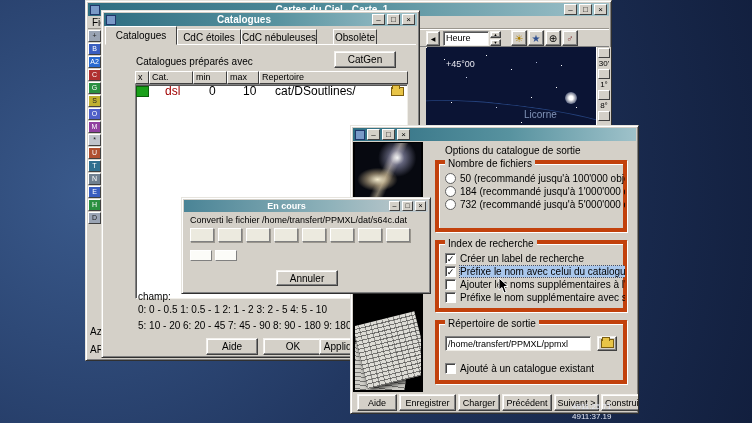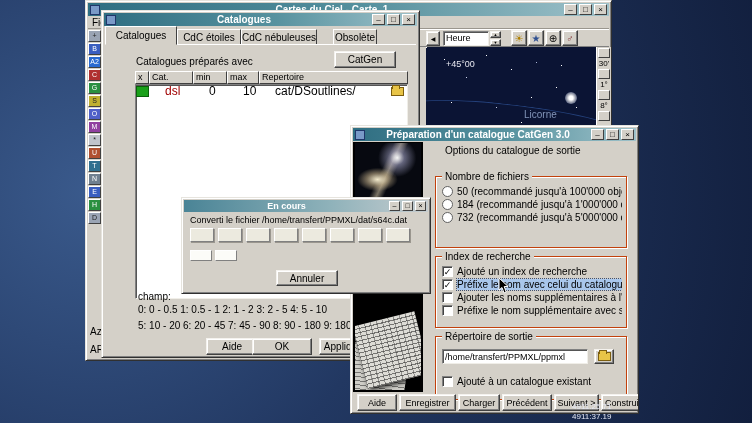--- a/index.html
+++ b/index.html
@@ -20,21 +20,21 @@
   .winicon { width:10px; height:10px; background:#7a9ac8; border:1px solid #20366a; flex:none; }
   .tbtn { width:13px; height:11px; flex:none; background:#d4d0c8; border:1px solid;
     border-color:#fff #404040 #404040 #fff; font-size:8px; line-height:9px; text-align:center; }
   .btn { position:absolute; background:#d4d0c8; border:1px solid;
     border-color:#f4f2ee #404040 #404040 #f4f2ee;
     box-shadow:inset -1px -1px 0 #808080, inset 1px 1px 0 #fff;
     display:flex; align-items:center; justify-content:center; font-size:10px;
     white-space:nowrap; overflow:hidden; }
   .sunken { background:#fff; border:1px solid; border-color:#808080 #f0eee8 #f0eee8 #808080;
     box-shadow:inset 1px 1px 0 #555; }
-  .group { position:absolute; border:1px solid #c2410c; box-shadow:inset 1px 1px 0 #fff,1px 1px 0 #fff;margin-top:16px; }
+  .group { position:absolute; border:4px solid #c2410c; box-shadow:inset 1px 1px 0 #fff,1px 1px 0 #fff; }
   .gtitle { position:absolute; top:-6px; left:6px; background:#d4d0c8; padding:0 3px; font-size:10px; white-space:nowrap; }
   .optrow { position:absolute; left:6px; width:180px; height:13px; display:flex; gap:4px;
     align-items:center; white-space:nowrap; overflow:hidden; font-size:10px; }
   .radio { width:11px; height:11px; border-radius:50%; background:#fff; border:1px solid #606060; flex:none; }
   .rdot { display:block; width:100%; text-align:center; font-size:6px; line-height:10px; }
   .cb { width:11px; height:11px; background:#fff; border:1px solid;
     border-color:#808080 #fff #fff #808080; box-shadow:inset 1px 1px 0 #444;
     flex:none; font-size:9px; line-height:10px; text-align:center; }
   .hl { background:#a9c7ec; outline:1px dotted #405070; }
   .tab { position:absolute; top:18px; height:16px; background:#d4d0c8; border:1px solid;
@@ -200,28 +200,27 @@
             <span>cat/DSoutlines/</span>
             <span class="folder"></span>
           </div>
         </div>
       </div>
     </div>
     <span class="abs" style="left:36px;top:280px;font-size:10px">champ:</span>
     <span class="abs" style="left:36px;top:293px;width:272px;font-size:10px;white-space:nowrap;overflow:hidden">0: 0 - 0.5    1: 0.5 - 1    2: 1 - 2    3: 2 - 5    4: 5 - 10</span>
     <span class="abs" style="left:36px;top:309px;width:272px;font-size:10px;white-space:nowrap;overflow:hidden">5: 10 - 20    6: 20 - 45    7: 45 - 90    8: 90 - 180    9: 180 -</span>
     <div class="btn" style="left:104px;top:327px;width:52px;height:17px">Aide</div>
-    <div class="btn" style="left:150px;top:327px;width:60px;height:17px">OK</div>
+    <div class="btn" style="left:161px;top:327px;width:60px;height:17px">OK</div>
     <div class="btn" style="left:217px;top:327px;width:52px;height:17px">Appliquer</div>
   </div>
 
   <div class="win" style="left:350px;top:125px;width:289px;height:289px">
     <div class="titlebar">
       <span class="winicon"></span>
-      <span class="wtitle">Préparation d'un catalogue CatGen 3.0</span>
       <span class="tbtn">–</span>
       <span class="tbtn">□</span>
       <span class="tbtn">×</span>
     </div>
 
     <div class="abs" style="left:2px;top:16px;width:70px;height:250px;background:#000">
       <div class="galaxy"></div>
       <div class="cardbox">
         <div class="paper2"></div>
         <div class="paper"></div>
@@ -250,21 +249,21 @@
               <span class="rdot"></span>
             </span>
           <span>732   (recommandé jusqu'à 5'000'000 obje</span>
         </div>
       </div>
 
       <div class="group" style="left:12px;top:98px;width:192px;height:72px">
         <span class="gtitle">Index de recherche</span>
         <div class="optrow" style="top:8px">
           <span class="cb">✓</span>
-          <span>Ajouté un index de recherche</span>
+          <span>Créer un label de recherche</span>
         </div>
         <div class="optrow" style="top:21px">
           <span class="cb">✓</span>
           <span class="hl">Préfixe le nom avec celui du catalogue</span>
         </div>
         <div class="optrow" style="top:34px">
           <span class="cb"></span>
           <span>Ajouter les noms supplémentaires à l'index</span>
         </div>
         <div class="optrow" style="top:47px">

